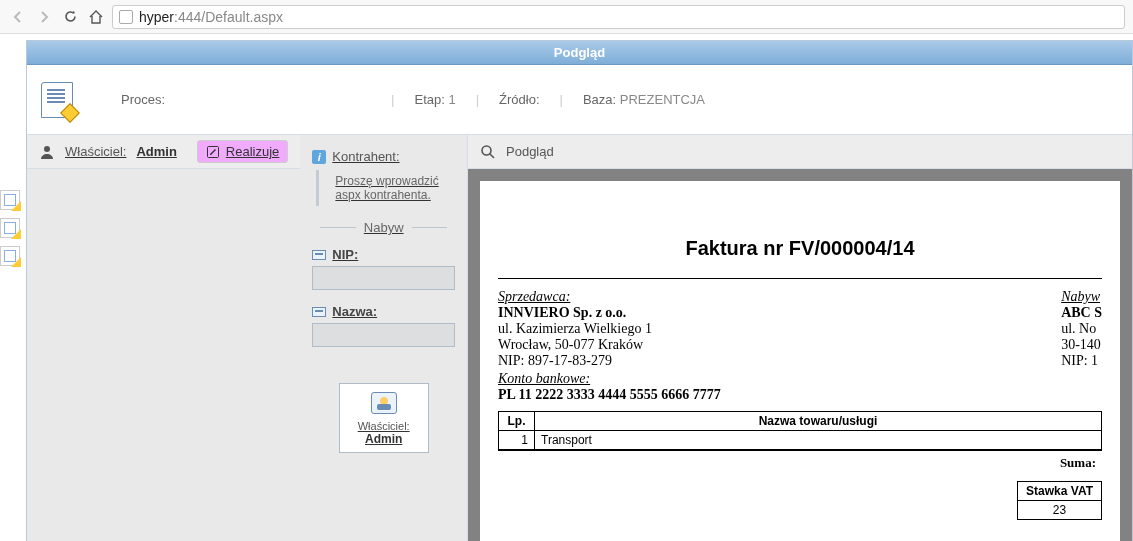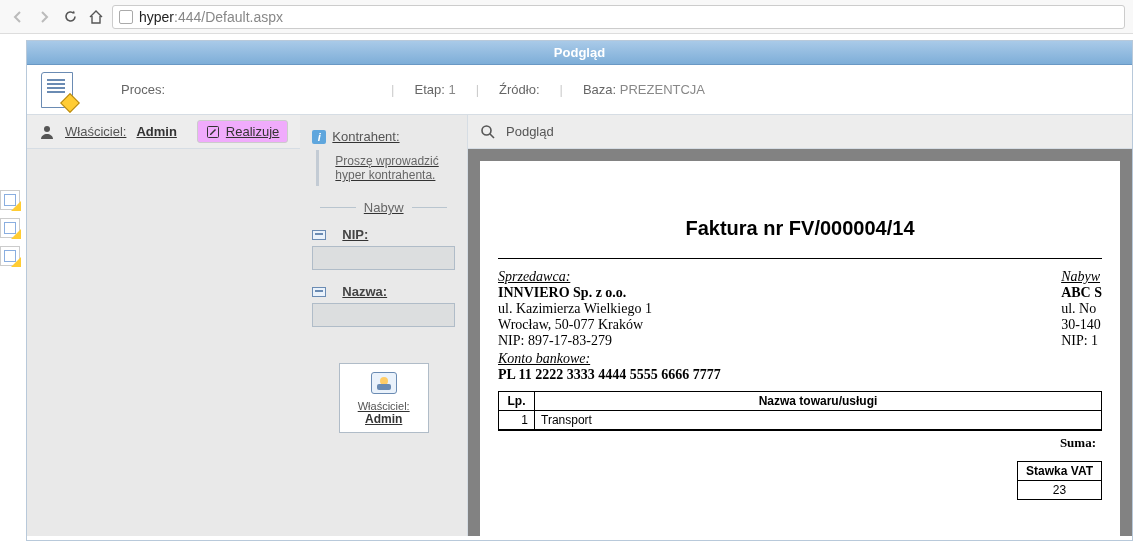--- a/index.html
+++ b/index.html
@@ -18,21 +18,21 @@
   
   .edge-col { position: absolute; left: 0; top: 190px; width: 24px; display: flex; flex-direction: column; gap: 8px; }
   .edge-icon { width: 20px; height: 20px; background: #fff; border: 1px solid #ccc; position: relative; }
   .edge-icon::before { content:""; position:absolute; inset:3px; background:#fff; border:1px solid #8aaee0; }
   .edge-icon::after { content:""; position:absolute; right:-2px; bottom:-2px; width:10px; height:10px; background:#ffcc33; clip-path: polygon(0 100%,100% 0,100% 100%); }
   
   
   .app-wrap { position: absolute; left: 26px; top: 40px; right: 0; bottom: 0; border: 1px solid #b8c9da; }
   .title-bar { height: 24px; background: linear-gradient(#a9cae8,#7eaed8); border-bottom: 1px solid #6a98c4; color: #fff; font-weight: bold; text-align: center; line-height: 24px; font-size: 13px; }
   
-  .meta-row { height: 50px; background: #fff; border-bottom: 1px solid #d6dde4; display: flex; align-items: center; padding: 0 14px; gap: 20px; }
+  .meta-row { height: 70px; background: #fff; border-bottom: 1px solid #d6dde4; display: flex; align-items: center; padding: 0 14px; gap: 20px; }
   .doc-icon { width: 32px; height: 36px; position: relative; margin-right: 28px; }
   .doc-icon .sheet { position:absolute; inset:0; background:#fff; border:1px solid #6a8bb3; border-top-left-radius:3px; }
   .doc-icon .sheet::before { content:""; position:absolute; left:5px; top:6px; width:18px; height:2px; background:#6a8bb3; box-shadow:0 4px 0 #6a8bb3,0 8px 0 #6a8bb3,0 12px 0 #6a8bb3; }
   .doc-icon .pen { position:absolute; right:-4px; bottom:-2px; width:14px; height:14px; background:#ffcc33; transform:rotate(45deg); border:1px solid #b38615; }
   .meta-item { color: #666; font-size: 13px; }
   .meta-item .val { color: #888; }
   .meta-sep { color: #ccc; margin: 0 6px; }
   .meta-group { display: flex; align-items: center; gap: 14px; margin-left: 200px; }
   
   
@@ -51,21 +51,21 @@
   .info-box { border-left: 3px solid #c3cbd4; padding: 4px 8px; margin: 6px 0 14px 4px; }
   .info-line { display:flex; align-items:center; gap:6px; color:#555; margin-bottom:4px; }
   .info-line .iicon { width:14px; height:14px; background:#5fa6dd; border-radius:2px; position:relative; }
   .info-line .iicon::after { content:"i"; position:absolute; inset:0; color:#fff; font-weight:bold; font-style:italic; font-size:11px; text-align:center; line-height:14px; }
   .info-hint { color:#666; font-size:12px; padding-left: 8px; }
   
   .divider { display:flex; align-items:center; color:#666; margin: 8px 0 12px; }
   .divider::before, .divider::after { content:""; flex:1; border-top:1px solid #b9c5cf; margin: 0 8px; }
   
   .field { margin-bottom: 14px; }
-  .field-label { display:flex; align-items:center; gap:16px; font-weight:bold; color:#444; margin-bottom: 4px; }
+  .field-label { display:flex; align-items:center; gap:6px; font-weight:bold; color:#444; margin-bottom: 4px; }
   .field-label .ficon { width:14px; height:10px; border:1px solid #6a8bb3; background:#eaf2fb; position:relative; }
   .field-label .ficon::before{content:"";position:absolute;left:2px;top:2px;right:2px;height:2px;background:#6a8bb3;}
   .field input { width:100%; height:24px; border:1px solid #b0bcc8; background:#dcdedf; padding:0 6px; }
   
   .owner-card { width:90px; margin: 36px auto 0; border:1px solid #b0bcc8; background:#fff; padding: 8px 4px 6px; text-align:center; }
   .owner-card .badge { width:26px; height:22px; margin:0 auto 6px; border:1px solid #6a8bb3; border-radius:3px; background:#eaf2fb; position:relative; }
   .owner-card .badge::before{content:"";position:absolute;left:50%;top:4px;width:8px;height:8px;background:#ffcc66;border-radius:50%;transform:translateX(-50%);}
   .owner-card .badge::after{content:"";position:absolute;left:5px;right:5px;bottom:3px;height:6px;background:#6a8bb3;border-radius:2px;}
   .owner-card .t1 { font-size:11px; color:#555; }
   .owner-card .t2 { font-size:12px; font-weight:bold; color:#333; }
@@ -176,21 +176,21 @@
           <span>Realizuje</span>
         </div>
       </div>
 
       <div class="form-body">
         <div class="info-line">
           <span class="iicon"></span>
           <span>Kontrahent:</span>
         </div>
         <div class="info-box">
-          <div class="info-hint">Proszę wprowadzić hyper kontrahenta.</div>
+          <div class="info-hint">Proszę wprowadzić aspx kontrahenta.</div>
         </div>
 
         <div class="divider">
           <span>Nabyw</span>
         </div>
 
         <div class="field">
           <div class="field-label">
             <span class="ficon"></span>
             <span>NIP:</span>

